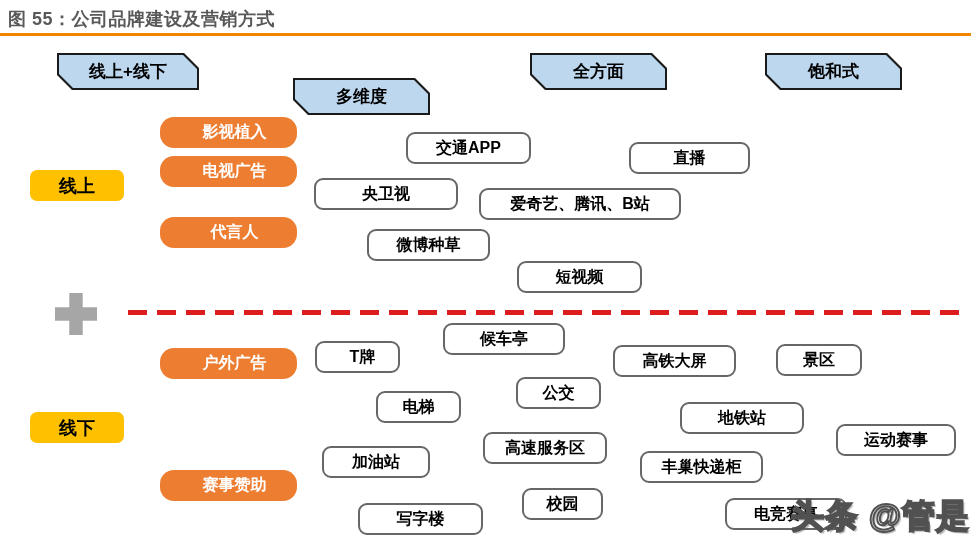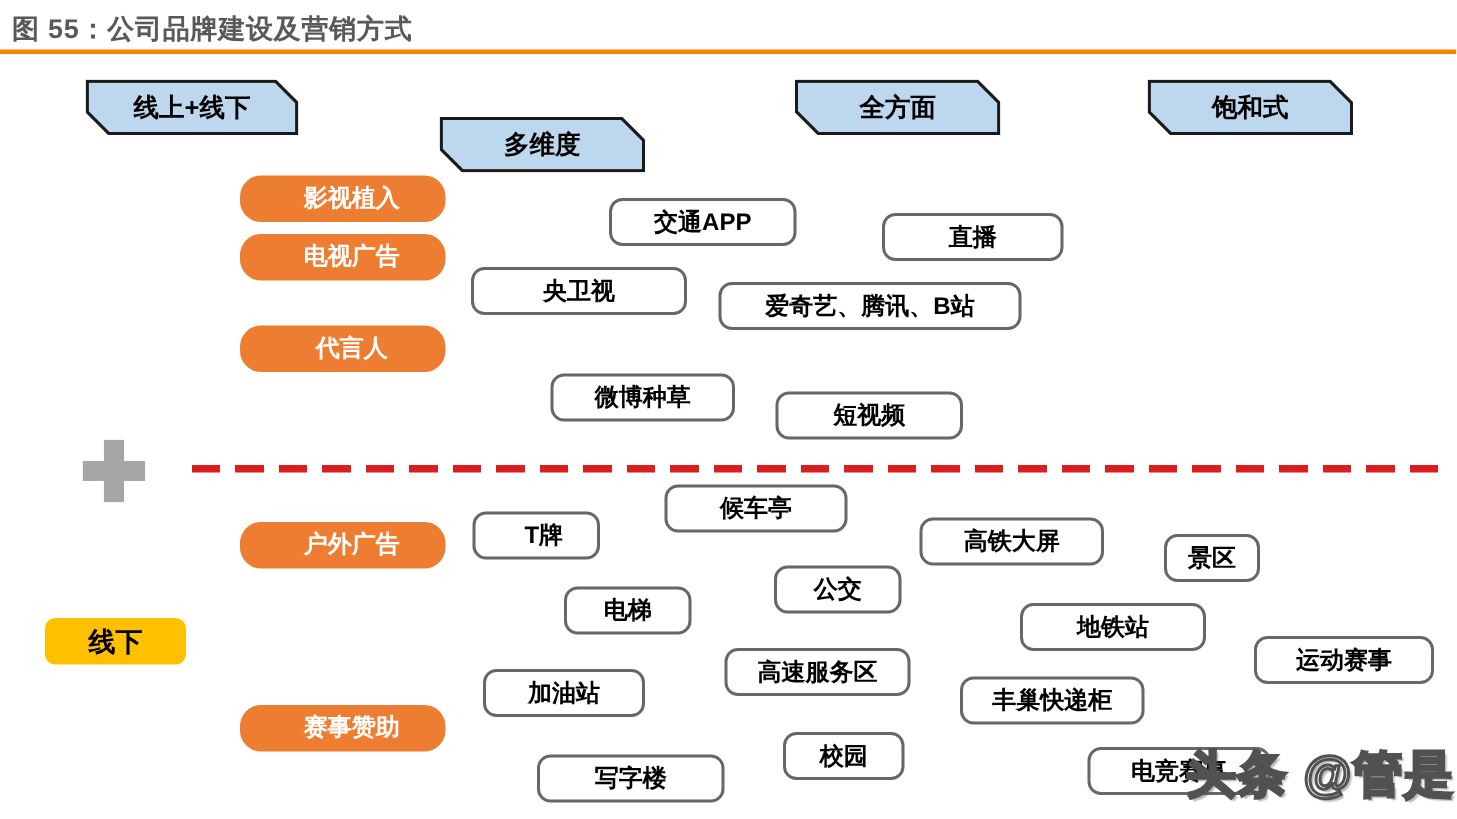--- a/index.html
+++ b/index.html
@@ -80,43 +80,44 @@
     <div class="banner-border"></div>
     <div class="banner-fill"></div>
     <span class="banner-label">全方面</span>
   </div>
   <div class="banner" style="left:765px; width:137px;">
     <div class="banner-border"></div>
     <div class="banner-fill"></div>
     <span class="banner-label">饱和式</span>
   </div>
 
+  <div class="side-tag" style="top:170px;">线上</div>
   <div class="plus"></div>
   <div class="side-tag" style="top:412px;">线下</div>
 
   <div class="dash-line"></div>
 
   <div class="cat" style="top:117px;">影视植入</div>
   <div class="cat" style="top:156px;">电视广告</div>
   <div class="cat" style="top:217px;">代言人</div>
 
   <div class="cat" style="top:348px;">户外广告</div>
   <div class="cat" style="top:470px;">赛事赞助</div>
 
   <div class="node" style="left:406px; top:132px; width:125px;">交通APP</div>
-  <div class="node" style="left:588px; top:142px; width:121px;">直播</div>
+  <div class="node" style="left:629px; top:142px; width:121px;">直播</div>
   <div class="node" style="left:314px; top:178px; width:144px;">央卫视</div>
   <div class="node" style="left:479px; top:188px; width:202px;">爱奇艺、腾讯、B站</div>
-  <div class="node" style="left:367px; top:229px; width:123px;margin-top:20px;">微博种草</div>
+  <div class="node" style="left:367px; top:229px; width:123px;">微博种草</div>
   <div class="node" style="left:517px; top:261px; width:125px;">短视频</div>
 
   <div class="node" style="left:315px; top:341px; width:85px;padding-left:10px;">T牌</div>
   <div class="node" style="left:613px; top:345px; width:123px;">高铁大屏</div>
   <div class="node" style="left:443px; top:323px; width:122px;">候车亭</div>
-  <div class="node" style="left:776px; top:356px; width:64px;">景区</div>
+  <div class="node" style="left:776px; top:344px; width:86px;">景区</div>
   <div class="node" style="left:516px; top:377px; width:85px;">公交</div>
   <div class="node" style="left:376px; top:391px; width:85px;">电梯</div>
   <div class="node" style="left:680px; top:402px; width:124px;">地铁站</div>
   <div class="node" style="left:836px; top:424px; width:120px;">运动赛事</div>
   <div class="node" style="left:483px; top:432px; width:124px;">高速服务区</div>
   <div class="node" style="left:322px; top:446px; width:108px;">加油站</div>
   <div class="node" style="left:640px; top:451px; width:123px;">丰巢快递柜</div>
   <div class="node" style="left:522px; top:488px; width:81px;">校园</div>
   <div class="node" style="left:725px; top:498px; width:122px;">电竞赛事</div>
   <div class="node" style="left:358px; top:503px; width:125px;">写字楼</div>

